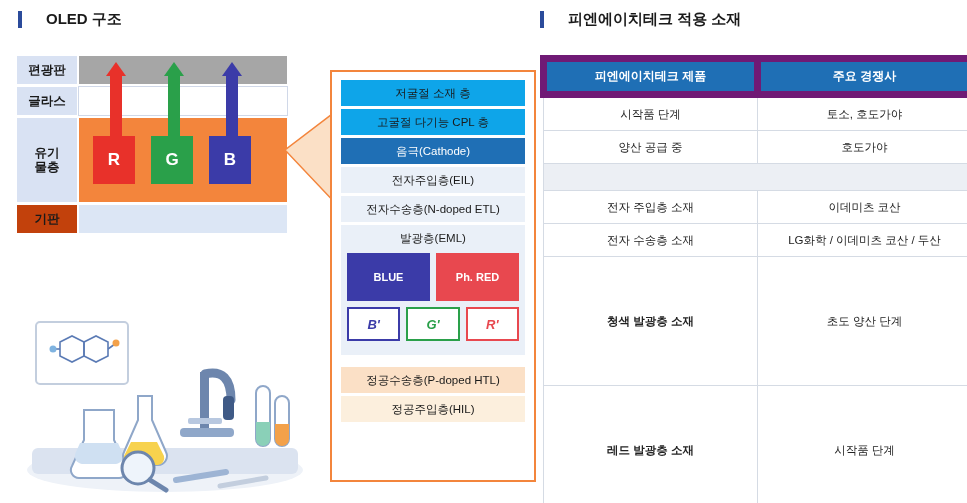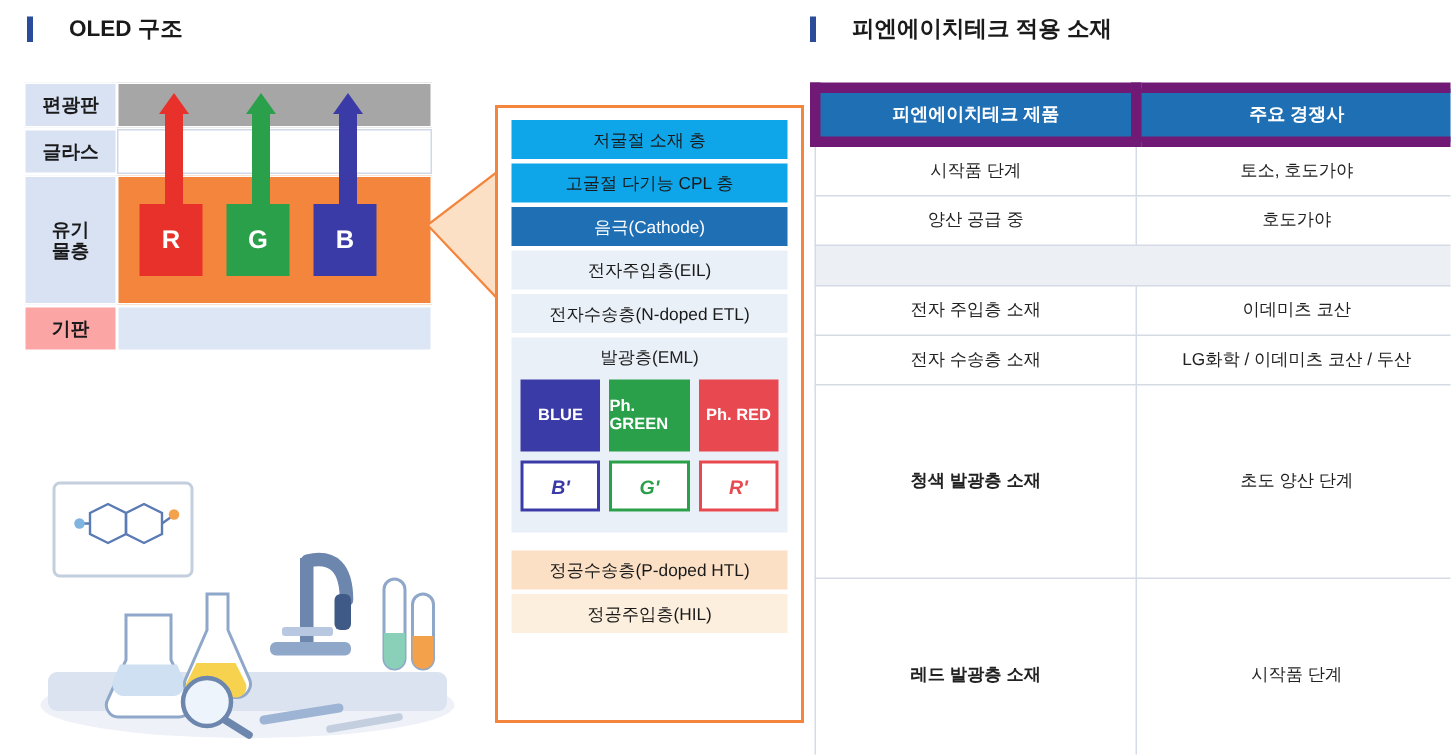--- a/index.html
+++ b/index.html
@@ -76,21 +76,21 @@
 
   #row-glass { top: 31px; height: 30px; }
   #row-glass .stack-label { background: #d9e2f3; }
   #row-glass .stack-body  { background: #ffffff; border:1px solid #d0d8e8; }
 
   #row-org { top: 62px; height: 86px; }
   #row-org .stack-label { background: #d9e2f3; }
   #row-org .stack-body  { background: #f3853c; }
 
   #row-sub { top: 149px; height: 30px; }
-  #row-sub .stack-label { background: #fca5a5; }
+  #row-sub .stack-label { background: #c2410c; }
   #row-sub .stack-body  { background: #dce6f5; }
 
   
   .rgb-cell {
     position: absolute;
     top: 18px;
     width: 42px;
     height: 48px;
     display: flex;
     align-items: center;
@@ -382,21 +382,20 @@
   <div class="dl grey">저굴절 소재 층</div>
   <div class="dl grey">고굴절 다기능 CPL 층</div>
   <div class="dl blue">음극(Cathode)</div>
   <div class="dl light">전자주입층(EIL)</div>
   <div class="dl light">전자수송층(N-doped ETL)</div>
 
   <div class="eml-box">
     <div class="eml-title">발광층(EML)</div>
     <div class="eml-row">
       <div class="eml-cell" id="eml-blue">BLUE</div>
-      <div class="eml-cell" id="eml-green">Ph. GREEN</div>
       <div class="eml-cell" id="eml-red">Ph. RED</div>
     </div>
     <div class="eml-row">
       <div class="eml-cell outline" id="eml-bprime">B'</div>
       <div class="eml-cell outline" id="eml-gprime">G'</div>
       <div class="eml-cell outline" id="eml-rprime">R'</div>
     </div>
   </div>
 
   <div class="spacer-6"></div>

